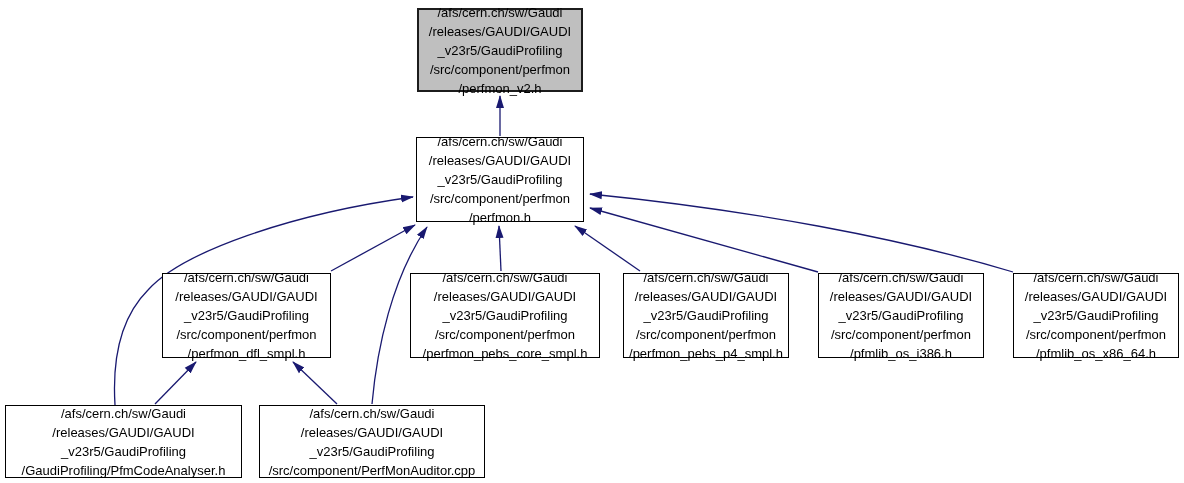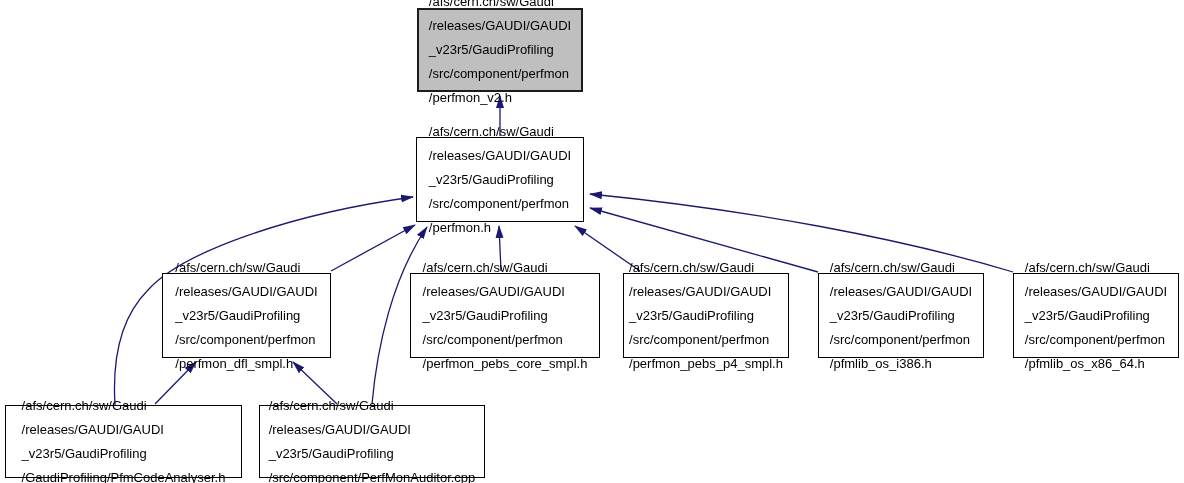--- a/index.html
+++ b/index.html
@@ -16,21 +16,22 @@
     left: 0; top: 0;
     width: 1184px; height: 483px;
   }
   .node {
     position: absolute;
     box-sizing: border-box;
     background: #ffffff;
     border: 1px solid #000000;
     color: #000000;
     font-size: 13px;
-    line-height: 24px;
+    line-height: 19px;
+    text-align: center;
     display: flex;
     align-items: center;
     justify-content: center;
     white-space: pre-line;
     padding: 2px 3px;
     cursor: pointer;
   }
   .node.highlight {
     background: #bfbfbf;
     border: 2px solid #1c1c1c;

